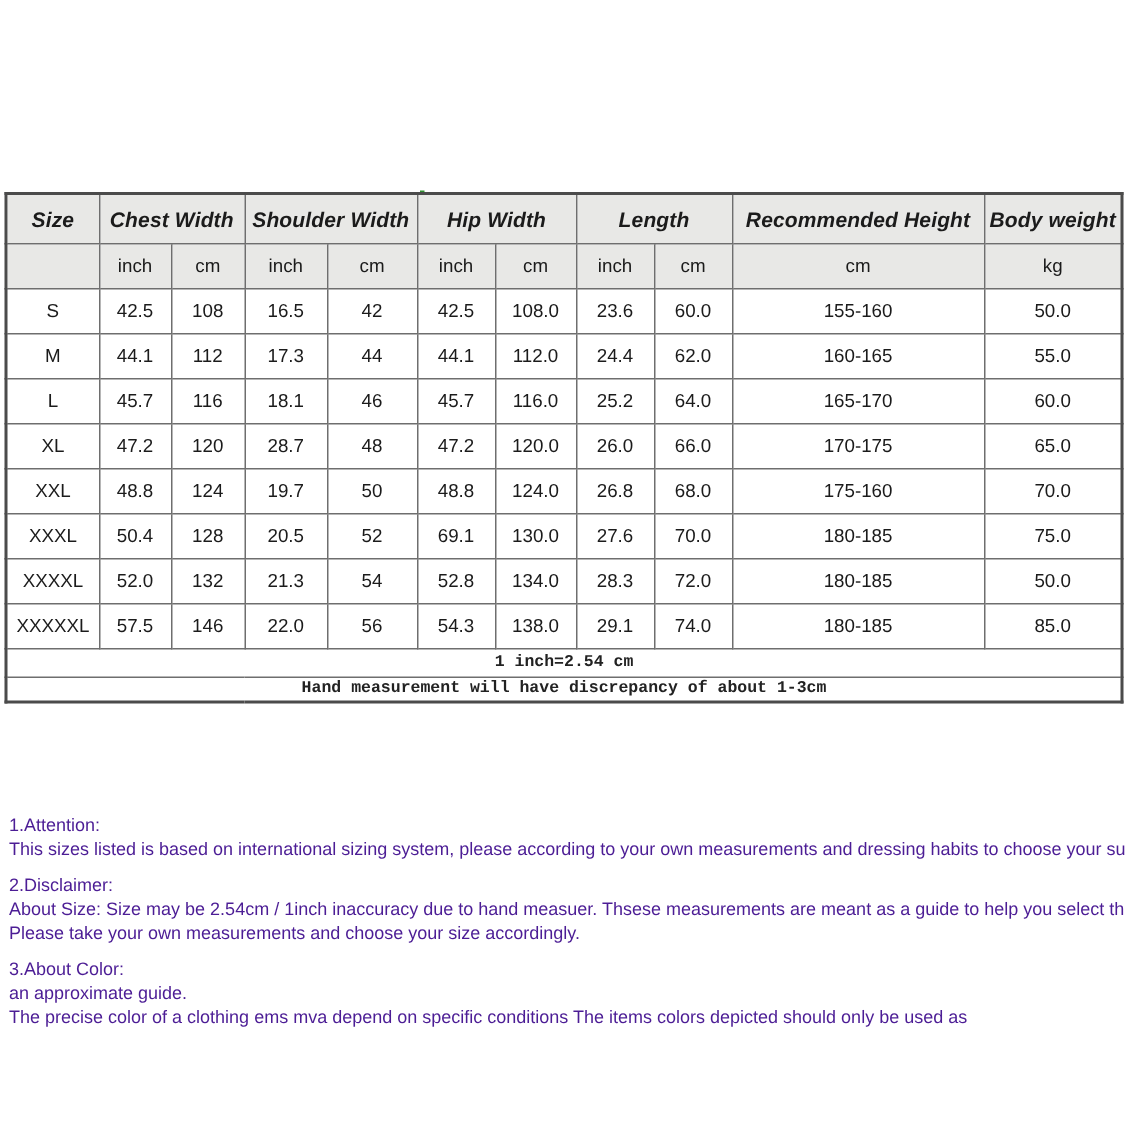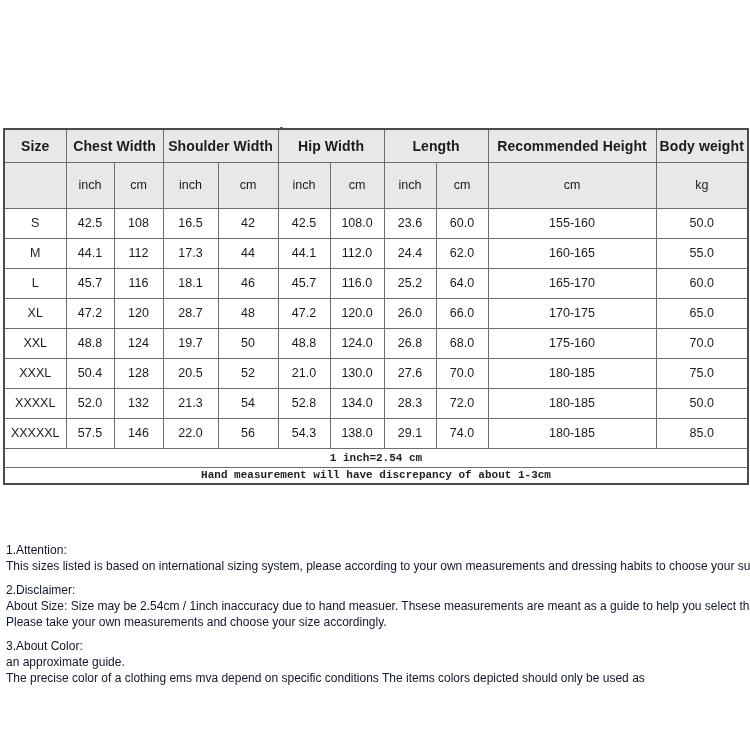--- a/index.html
+++ b/index.html
@@ -11,36 +11,36 @@
     position:absolute; left:3px; top:128px; width:744px;
     border-collapse:collapse; table-layout:fixed;
     border:2px solid #4b4b4b;
   }
   .size-table th, .size-table td {
     border:1px solid #6e6e6e;
     text-align:center; vertical-align:middle;
     color:#1b1b1b; overflow:hidden; padding:0;
   }
   tr.group-row  { height:33px; }
-  tr.group-row th { background:#e8e8e6; font-size:14px; font-weight:bold; letter-spacing:0.1px; }
-  tr.unit-row   { height:46px;margin-left:14px; }
+  tr.group-row th { background:#e8e8e6; font-size:14px; font-weight:bold; letter-spacing:0.1px;font-style:italic; }
+  tr.unit-row   { height:30px;margin-left:14px; }
   tr.unit-row th { background:#e8e8e6; font-size:12.5px; font-weight:normal; }
   tr.data-row   { height:30px; }
   tr.data-row td { background:#ffffff; font-size:12.5px; font-weight:normal; }
   tr.footnote-row td {
     background:#ffffff;
     font-family:"Liberation Mono", monospace;
     font-weight:bold; font-size:11px; color:#222222;
   }
   tr.footnote-row.fn-0 { height:19px; }
   tr.footnote-row.fn-1 { height:17px; }
 
   .notes {
     position:absolute; left:6px; top:542px; width:740px;
-    font-size:12px; line-height:16px; color:#0f172a;
+    font-size:12px; line-height:16px; color:#4c1d95;
   }
   .note-section { margin-bottom:8px; }
   .note-line { white-space:nowrap; }
 
   .green-dot { position:absolute; left:280px; top:127px; width:3px; height:3px; background:#2f8f2f; }
 </style>
 </head>
 <body>
 
 <div class="page">
@@ -150,21 +150,21 @@
           <td>68.0</td>
           <td>175-160</td>
           <td>70.0</td>
         </tr>
         <tr class="data-row">
           <td>XXXL</td>
           <td>50.4</td>
           <td>128</td>
           <td>20.5</td>
           <td>52</td>
-          <td>21.0</td>
+          <td>69.1</td>
           <td>130.0</td>
           <td>27.6</td>
           <td>70.0</td>
           <td>180-185</td>
           <td>75.0</td>
         </tr>
         <tr class="data-row">
           <td>XXXXL</td>
           <td>52.0</td>
           <td>132</td>

